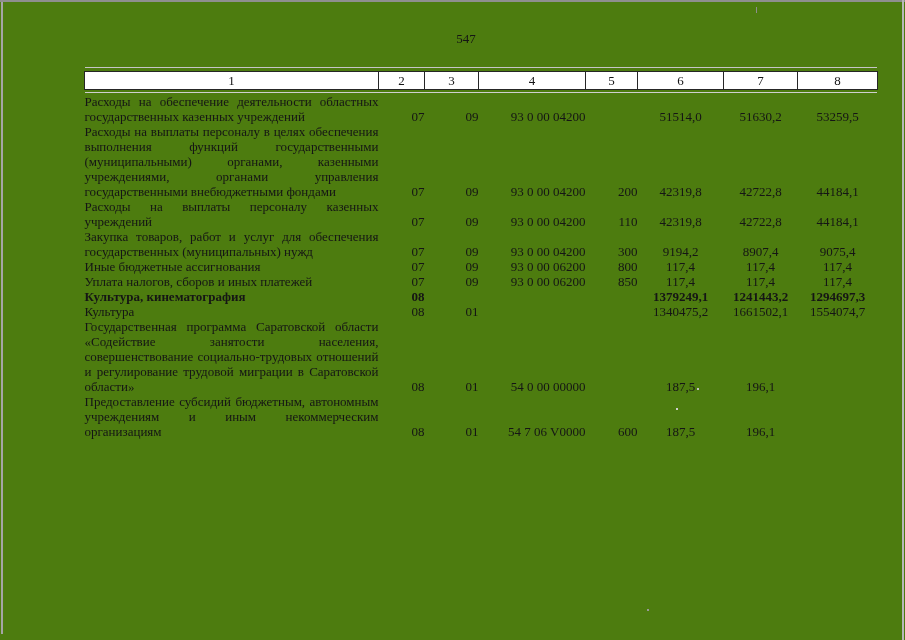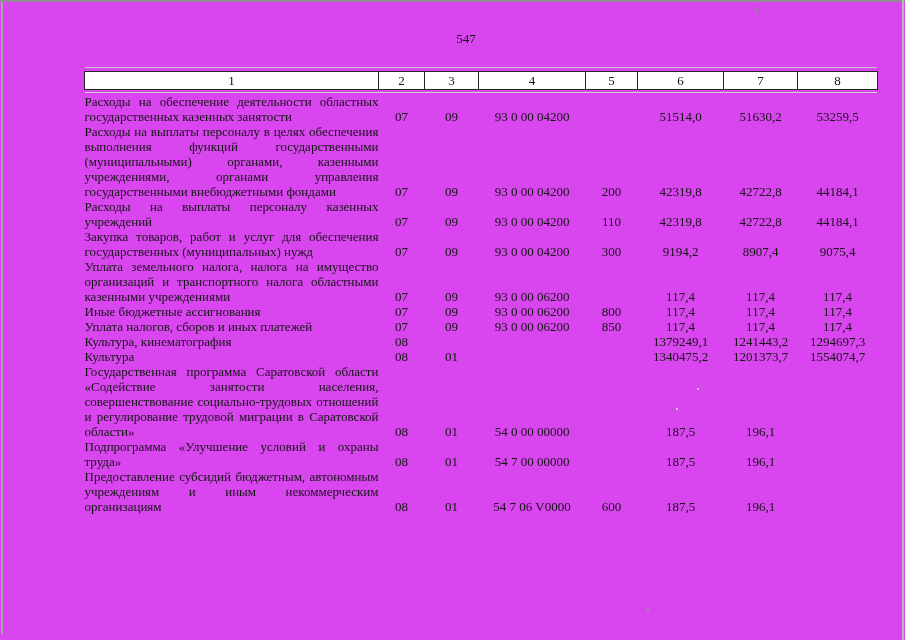--- a/index.html
+++ b/index.html
@@ -6,21 +6,21 @@
   html, body {
     width: 905px; height: 640px;
     background: #fdfdfd;
     font-family: "Liberation Serif", "DejaVu Serif", serif;
     color: #151515;
     overflow: hidden;
   }
   .page {
     position: relative;
     width: 905px; height: 640px;
-    background: #d946ef;
+    background: #4d7c0f;
   }
   
   .edge-top   { position:absolute; left:0;   top:0;   width:905px; height:2px;  background:#8f8f8f; }
   .edge-left  { position:absolute; left:1px; top:2px; width:2px;   height:632px; background:#a5a5a5; }
   .edge-right { position:absolute; left:902px;top:0;  width:2px;   height:640px; background:#b8b8b8; }
   .mark-1 { position:absolute; left:756px; top:7px;   width:1px; height:6px; background:#8e8e8e; }
   .mark-2 { position:absolute; left:647px; top:609px; width:2px; height:2px; background:#9a9a9a; }
   .mark-3 { position:absolute; left:697px; top:388px; width:2px; height:2px; background:#c2c2c2; }
   .mark-4 { position:absolute; left:676px; top:408px; width:2px; height:2px; background:#d0d0d0; }
   .hdr-ghost-top    { position:absolute; left:85px; top:67px; width:792px; height:1px; background:#c6c6c6; }
@@ -50,23 +50,23 @@
     background: #ffffff;
   }
   table.budget td {
     padding: 0;
     vertical-align: bottom;
     font-size: 13px;
     line-height: 15px;
   }
   tbody tr:first-child td { padding-top: 4px; }
   td.c1 { text-align: justify; padding-right: 3px; }
-  td.c2, td.c3, td.c4, td.c5 { text-align: center; white-space: nowrap; }
+  td.c2, td.c3, td.c4, td.c5 { text-align: right; white-space: nowrap; }
   td.c6, td.c7, td.c8 { text-align: center; padding-right: 5px; white-space: nowrap; }
-  tr.bold td { font-weight: normal; }
+  tr.bold td { font-weight: bold; }
 </style>
 </head>
 <body>
 
 <div class="page">
 
   <div class="edge-top"></div>
   <div class="edge-left"></div>
   <div class="edge-right"></div>
   <div class="mark-1"></div>
@@ -96,21 +96,21 @@
         <th>3</th>
         <th>4</th>
         <th>5</th>
         <th>6</th>
         <th>7</th>
         <th>8</th>
       </tr>
     </thead>
     <tbody>
         <tr>
-    <td class="c1">Расходы на обеспечение деятельности областных государственных казенных занятости</td>
+    <td class="c1">Расходы на обеспечение деятельности областных государственных казенных учреждений</td>
     <td class="c2">07</td>
     <td class="c3">09</td>
     <td class="c4">93 0 00 04200</td>
     <td class="c5"></td>
     <td class="c6">51514,0</td>
     <td class="c7">51630,2</td>
     <td class="c8">53259,5</td>
   </tr>
         <tr>
     <td class="c1">Расходы на выплаты персоналу в целях обеспечения выполнения функций государственными (муниципальными) органами, казенными учреждениями, органами управления государственными внебюджетными фондами</td>
@@ -134,30 +134,20 @@
   </tr>
         <tr>
     <td class="c1">Закупка товаров, работ и услуг для обеспечения государственных (муниципальных) нужд</td>
     <td class="c2">07</td>
     <td class="c3">09</td>
     <td class="c4">93 0 00 04200</td>
     <td class="c5">300</td>
     <td class="c6">9194,2</td>
     <td class="c7">8907,4</td>
     <td class="c8">9075,4</td>
-  </tr>
-        <tr>
-    <td class="c1">Уплата земельного налога, налога на имущество организаций и транспортного налога областными казенными учреждениями</td>
-    <td class="c2">07</td>
-    <td class="c3">09</td>
-    <td class="c4">93 0 00 06200</td>
-    <td class="c5"></td>
-    <td class="c6">117,4</td>
-    <td class="c7">117,4</td>
-    <td class="c8">117,4</td>
   </tr>
         <tr>
     <td class="c1">Иные бюджетные ассигнования</td>
     <td class="c2">07</td>
     <td class="c3">09</td>
     <td class="c4">93 0 00 06200</td>
     <td class="c5">800</td>
     <td class="c6">117,4</td>
     <td class="c7">117,4</td>
     <td class="c8">117,4</td>
@@ -182,38 +172,28 @@
     <td class="c7">1241443,2</td>
     <td class="c8">1294697,3</td>
   </tr>
         <tr>
     <td class="c1">Культура</td>
     <td class="c2">08</td>
     <td class="c3">01</td>
     <td class="c4"></td>
     <td class="c5"></td>
     <td class="c6">1340475,2</td>
-    <td class="c7">1201373,7</td>
+    <td class="c7">1661502,1</td>
     <td class="c8">1554074,7</td>
   </tr>
         <tr>
     <td class="c1">Государственная программа Саратовской области «Содействие занятости населения, совершенствование социально-трудовых отношений и регулирование трудовой миграции в Саратовской области»</td>
     <td class="c2">08</td>
     <td class="c3">01</td>
     <td class="c4">54 0 00 00000</td>
-    <td class="c5"></td>
-    <td class="c6">187,5</td>
-    <td class="c7">196,1</td>
-    <td class="c8"></td>
-  </tr>
-        <tr>
-    <td class="c1">Подпрограмма «Улучшение условий и охраны труда»</td>
-    <td class="c2">08</td>
-    <td class="c3">01</td>
-    <td class="c4">54 7 00 00000</td>
     <td class="c5"></td>
     <td class="c6">187,5</td>
     <td class="c7">196,1</td>
     <td class="c8"></td>
   </tr>
         <tr>
     <td class="c1">Предоставление субсидий бюджетным, автономным учреждениям и иным некоммерческим организациям</td>
     <td class="c2">08</td>
     <td class="c3">01</td>
     <td class="c4">54 7 06 V0000</td>

